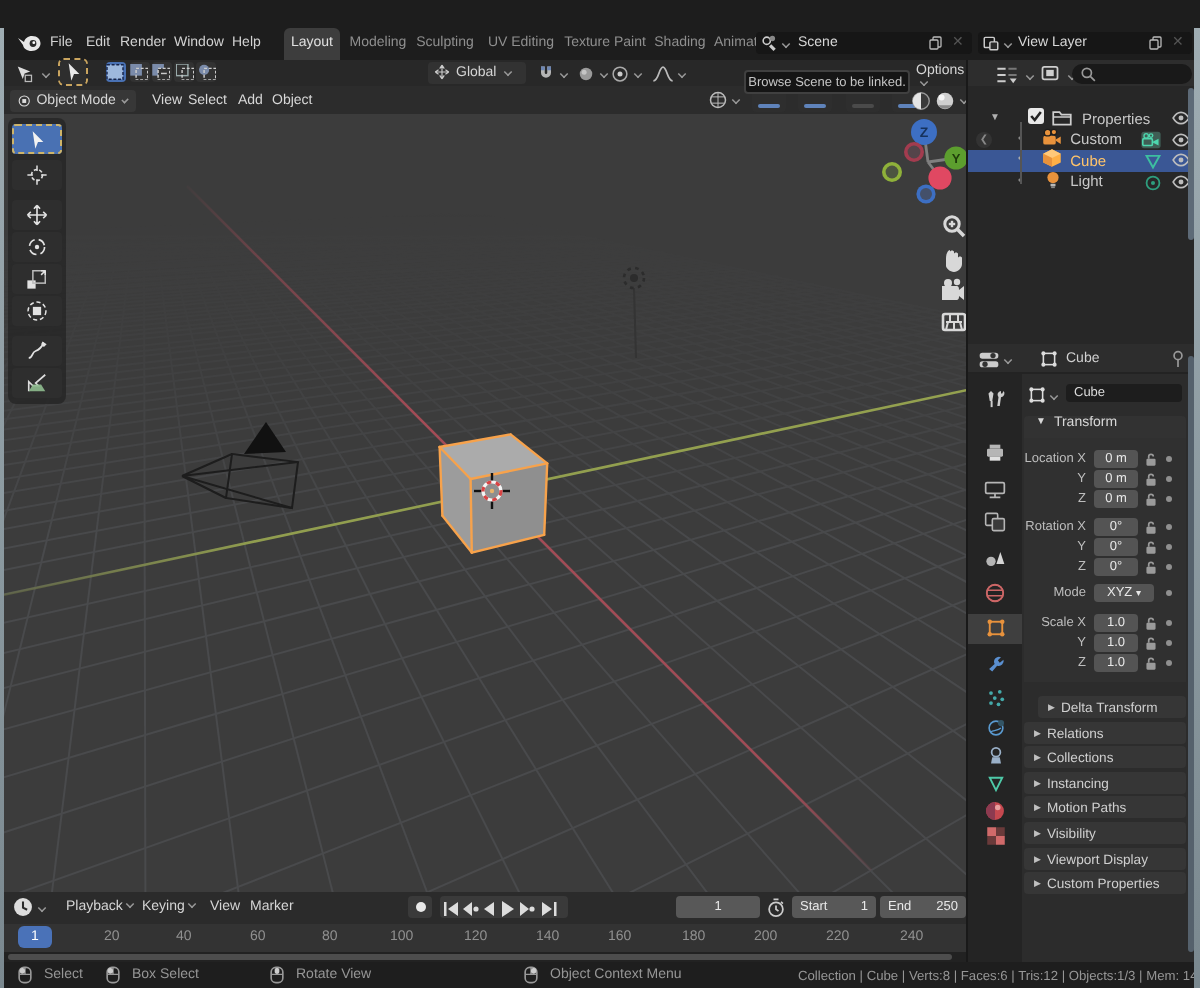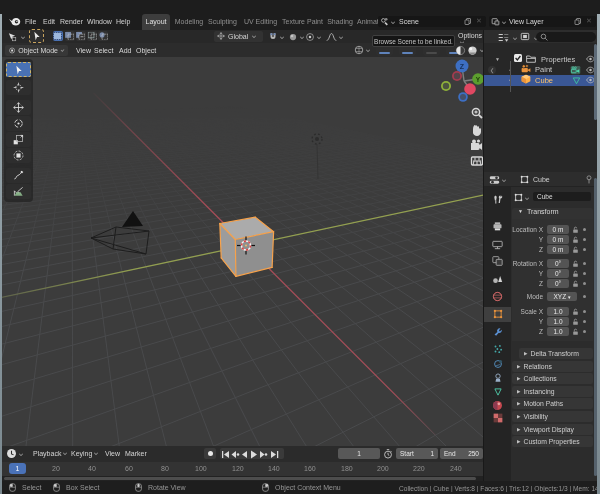--- a/index.html
+++ b/index.html
@@ -588,21 +588,21 @@
         </svg>
       </div>
 <div class="orow" style="top:35px">
         <span style="margin-left:25px;color:#888;font-size:6px">•</span>
         <span style="margin-left:10px"><svg width="10" height="9" viewBox="0 0 16 14">
             <rect x="1" y="6" width="10" height="7" rx="1.5" fill="#e8923c"></rect>
             <circle cx="4.5" cy="3.5" r="2.6" fill="#e8923c" stroke="#1d1d1d"></circle>
             <circle cx="9.5" cy="3" r="2.2" fill="#e8923c" stroke="#1d1d1d"></circle>
             <path d="M11 9l4-2.5v6L11 10z" fill="#e8923c"></path>
           </svg></span>
-        <span style="margin-left:4px">Paint</span>
+        <span style="margin-left:4px">Custom</span>
         <span style="position:absolute;left:86px;top:0"><svg width="11" height="10" viewBox="0 0 16 14">
             <rect x="1" y="1" width="14" height="12" rx="2" fill="#3f5e55"></rect>
             <rect x="2" y="6" width="7" height="5" rx="1" fill="none" stroke="#4ed6ae" stroke-width="1.2"></rect>
             <circle cx="4.5" cy="4" r="1.6" fill="none" stroke="#4ed6ae" stroke-width="1"></circle>
             <circle cx="8" cy="3.8" r="1.3" fill="none" stroke="#4ed6ae" stroke-width="1"></circle>
             <path d="M9.5 8l4-2v5l-4-2z" fill="#4ed6ae"></path>
           </svg></span>
         <svg width="9" height="8" viewBox="0 0 16 13" style="position:absolute;left:102px;top:1px">
           <path d="M1 6.5C3 3 6 1.5 8 1.5S13 3 15 6.5C13 10 10 11.5 8 11.5S3 10 1 6.5z" fill="none" stroke="#bdbdbd" stroke-width="1.4"></path>
           <circle cx="8" cy="6.5" r="2.2" fill="#bdbdbd"></circle>
@@ -611,20 +611,37 @@
 <div class="orow" style="top:45.5px;background:#3a5795">
         <span style="margin-left:25px;color:#aaa;font-size:6px">•</span>
         <span style="margin-left:10px"><svg width="10" height="10" viewBox="0 0 16 16">
             <path d="M8 1L15 4.5v7L8 15 1 11.5v-7z" fill="#ffaf46"></path>
             <path d="M8 1L15 4.5 8 8 1 4.5z" fill="#ffc87a"></path>
             <path d="M8 8v7L1 11.5v-7z" fill="#e8923c"></path>
           </svg></span>
         <span style="margin-left:4px;color:#ffc46b">Cube</span>
         <span style="position:absolute;left:88px;top:1px"><svg width="9" height="9" viewBox="0 0 14 14">
             <path d="M2 3h10L7 12z" fill="none" stroke="#3dbfa0" stroke-width="1.5"></path>
+          </svg></span>
+        <svg width="9" height="8" viewBox="0 0 16 13" style="position:absolute;left:102px;top:1px">
+          <path d="M1 6.5C3 3 6 1.5 8 1.5S13 3 15 6.5C13 10 10 11.5 8 11.5S3 10 1 6.5z" fill="none" stroke="#bdbdbd" stroke-width="1.4"></path>
+          <circle cx="8" cy="6.5" r="2.2" fill="#bdbdbd"></circle>
+        </svg>
+      </div>
+<div class="orow" style="top:56px">
+        <span style="margin-left:25px;color:#888;font-size:6px">•</span>
+        <span style="margin-left:11px"><svg width="9" height="10" viewBox="0 0 14 16">
+            <circle cx="7" cy="6" r="4.5" fill="#e8923c"></circle>
+            <rect x="5" y="11" width="4" height="2" fill="#b8b8b8"></rect>
+            <rect x="5.5" y="13" width="3" height="1.5" fill="#888"></rect>
+          </svg></span>
+        <span style="margin-left:4px">Light</span>
+        <span style="position:absolute;left:88px;top:1px"><svg width="9" height="9" viewBox="0 0 14 14">
+            <circle cx="7" cy="7" r="5" fill="none" stroke="#2e9e7e" stroke-width="1.4"></circle>
+            <circle cx="7" cy="7" r="1.6" fill="#2e9e7e"></circle>
           </svg></span>
         <svg width="9" height="8" viewBox="0 0 16 13" style="position:absolute;left:102px;top:1px">
           <path d="M1 6.5C3 3 6 1.5 8 1.5S13 3 15 6.5C13 10 10 11.5 8 11.5S3 10 1 6.5z" fill="none" stroke="#bdbdbd" stroke-width="1.4"></path>
           <circle cx="8" cy="6.5" r="2.2" fill="#bdbdbd"></circle>
         </svg>
       </div>
 <div style="position:absolute;left:26px;top:31px;width:1px;height:31px;background:#555"></div>
 <div style="position:absolute;right:0px;top:14px;width:3px;height:76px;background:#5d6a77;border-radius:2px"></div>
 <div style="position:absolute;left:4px;top:36px;width:8px;height:8px;background:#333;border-radius:50%;color:#888;font-size:5px;text-align:center;line-height:8px">❮</div>
     </div>

